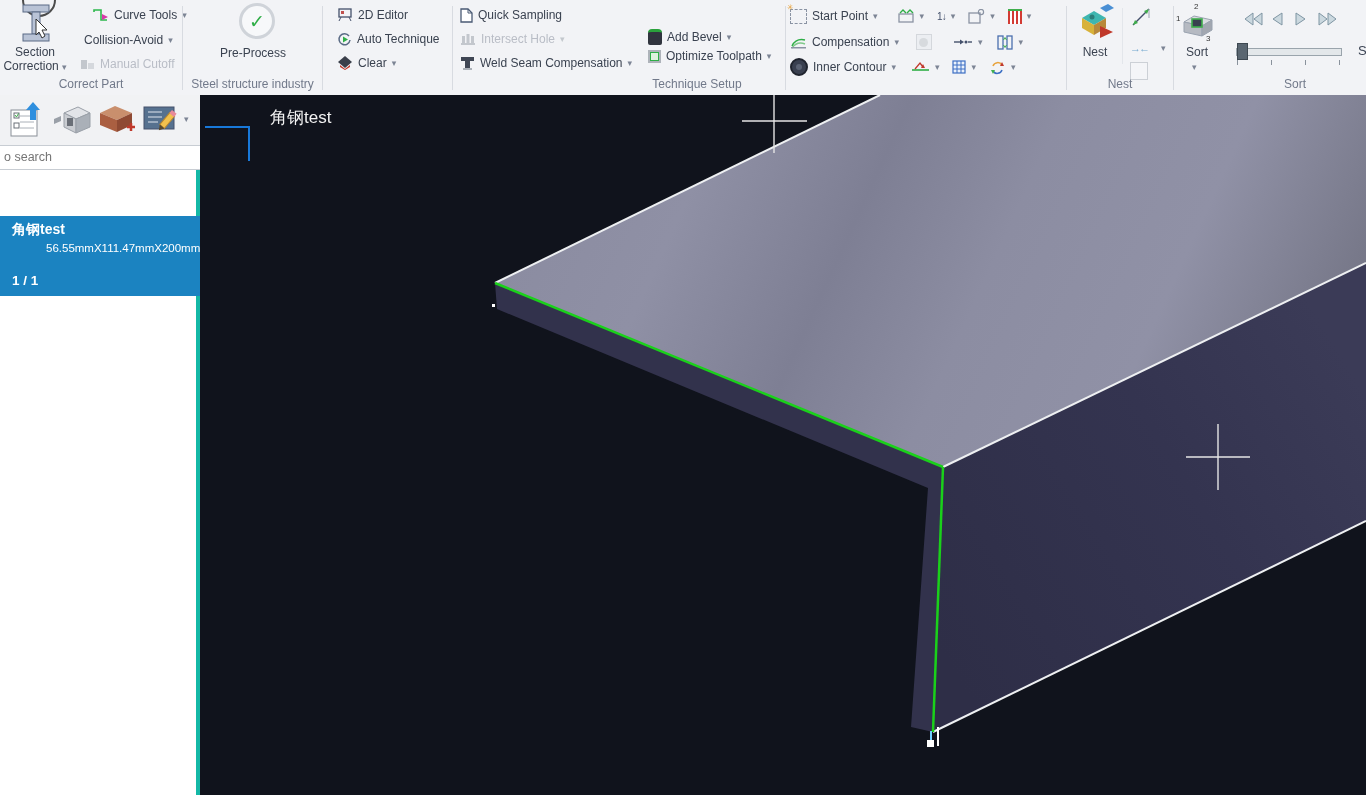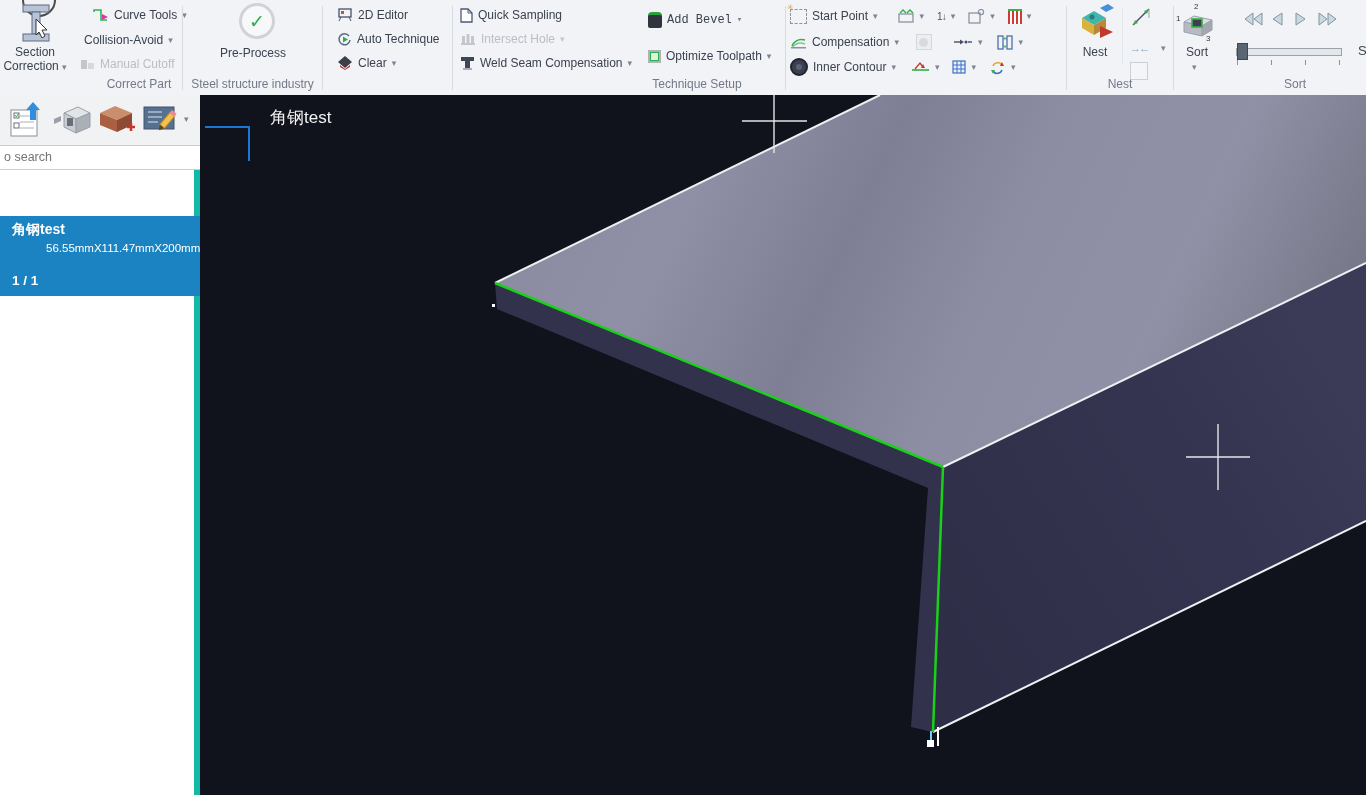--- a/index.html
+++ b/index.html
@@ -32,21 +32,21 @@
   .contour-ic::after{content:"";width:6px;height:6px;border-radius:50%;background:#5b6273;}
   .bevel-ic{width:14px;height:13px;background:#30343e;border-top:3px solid #2aa23c;border-radius:4px 4px 2px 2px;}
   .opt-ic{width:13px;height:13px;background:#aeb3ba;display:flex;align-items:center;justify-content:center;}
   .opt-ic::after{content:"";width:7px;height:7px;background:#dff2df;border:1.5px solid #2fae47;}
   .micro-ic{width:14px;height:13px;background:repeating-linear-gradient(90deg,#d23b34 0 2px,#fff 2px 4px);border-top:2px solid #3fae4c;}
   
   .tick{position:absolute;top:60px;width:1px;height:5px;background:#8a929c;}
   #slider-track{position:absolute;left:1236px;top:48px;width:104px;height:6px;background:#e3e7ea;border:1px solid #9aa4ac;}
   #slider-handle{position:absolute;left:1237px;top:43px;width:9px;height:15px;background:#5a6671;border:1px solid #3e4851;}
   
-  #panel{position:absolute;left:0;top:95px;width:200px;height:700px;background:#ffffff;border-right:6px solid #14b8a6;box-sizing:border-box;}
+  #panel{position:absolute;left:0;top:95px;width:200px;height:700px;background:#ffffff;border-right:4px solid #14b8a6;box-sizing:border-box;}
   #panel-tools{position:absolute;left:0;top:0;width:200px;height:50px;background:#f1f2f4;}
   #searchrow{position:absolute;left:0;top:50px;width:200px;height:25px;background:#fff;border-top:1px solid #c8cdd3;border-bottom:1px solid #c8cdd3;box-sizing:border-box;}
   #searchrow input{border:none;outline:none;width:190px;margin:3px 0 0 2px;font-size:12.5px;color:#60646c;background:transparent;font-family:inherit;}
   #list-header{position:absolute;left:0;top:75px;width:200px;height:46px;background:#edeff2;border-bottom:1px solid #d6d9de;box-sizing:border-box;}
   #list-header .t1{position:absolute;left:0px;top:6px;font-size:13.5px;color:#2f3d58;white-space:nowrap;}
   #list-header .t2{position:absolute;left:22px;top:27px;font-size:11.5px;color:#16161a;}
   #part-item{position:absolute;left:0;top:121px;width:200px;height:80px;background:#1b83c1;color:#fff;}
   #part-item .pt{position:absolute;left:12px;top:5px;font-size:14px;font-weight:bold;}
   #part-item .pd{position:absolute;left:10px;top:26px;font-size:11.5px;padding-left:36px;}
   #part-item .pi{position:absolute;left:12px;top:57px;font-size:13.5px;font-weight:bold;}
@@ -95,21 +95,21 @@
     </div>
     <div class="rrow" style="left:80px;top:54px;">
       <span class="ic">
           <svg width="15" height="13">
             <rect x="1" y="2" width="6" height="9" fill="#c3c7cd"></rect>
             <rect x="8" y="5" width="6" height="6" fill="#d5d8dd"></rect>
           </svg>
         </span>
       <span class="dis">Manual Cutoff</span>
     </div>
-    <div class="glabel" style="left:0;width:182px;padding-left:48px;">Correct Part</div>
+    <div class="glabel" style="left:0;width:182px;">Correct Part</div>
     <div class="sep" style="left:182px;"></div>
 
     <div class="pp-ring"></div>
     <div class="bigbtn" style="left:183px;top:46px;width:140px;">
       <span>Pre-Process</span>
     </div>
     <div class="glabel" style="left:183px;width:139px;">Steel structure industry</div>
     <div class="sep" style="left:322px;"></div>
 
     <div class="rrow" style="left:337px;top:5px;">
@@ -172,21 +172,21 @@
           <svg width="15" height="14">
             <rect x="1" y="1" width="13" height="4" fill="#3f4654"></rect>
             <rect x="5" y="5" width="5" height="8" fill="#3f4654"></rect>
             <rect x="3" y="12" width="9" height="2" fill="#aab0b8"></rect>
           </svg>
         </span>
       <span>Weld Seam Compensation</span>
       <span class="dd"></span>
     </div>
 
-    <div class="rrow" style="left:648px;top:10px;font-family:Liberation Mono, monospace;">
+    <div class="rrow" style="left:648px;top:27px;">
       <span class="bevel-ic"></span>
       <span>Add Bevel</span>
       <span class="dd"></span>
     </div>
     <div class="rrow" style="left:648px;top:46px;">
       <span class="opt-ic"></span>
       <span>Optimize Toolpath</span>
       <span class="dd"></span>
     </div>
     <div class="glabel" style="left:597px;width:200px;">Technique Setup</div>

